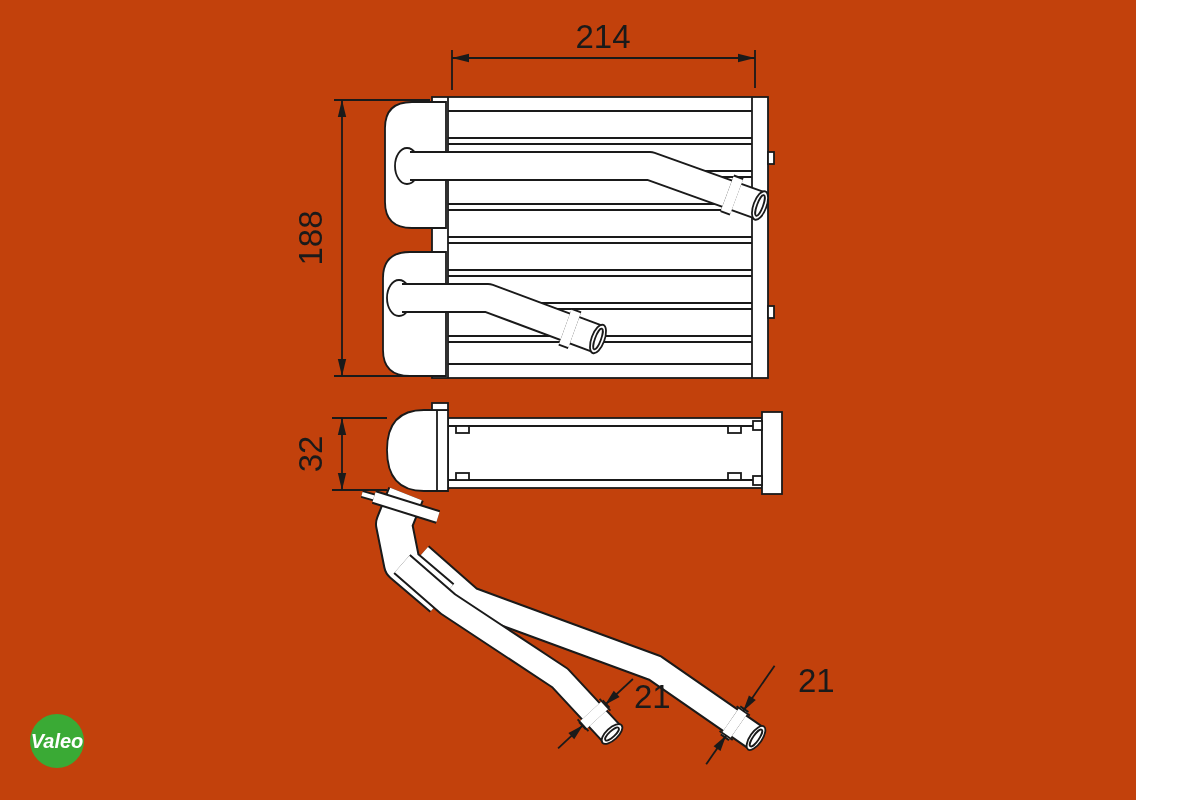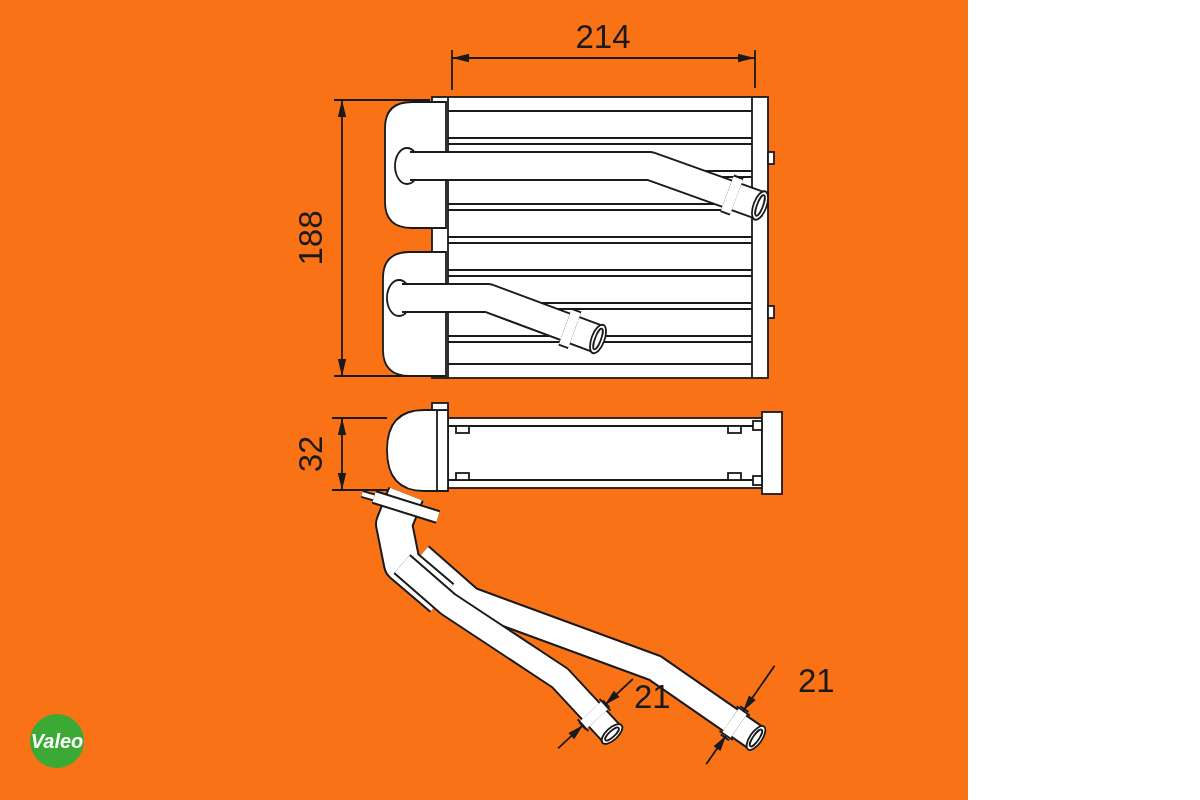--- a/index.html
+++ b/index.html
@@ -1,16 +1,16 @@
 <!DOCTYPE html>
 <html><head>
 <meta charset="utf-8">
 <style>
   html,body{margin:0;padding:0;background:#ffffff;}
-  .stage{position:relative;width:968px;height:800px;background:#f97316;overflow:hidden;}
+  .stage{position:relative;width:1136px;height:800px;background:#c2410c;overflow:hidden;}
   svg text{font-family:"Liberation Sans","DejaVu Sans",sans-serif;fill:#1a1a1a;}
   .dim{font-size:33px;}
   .logo-text{font-size:20px;font-style:italic;font-weight:bold;fill:#ffffff;}
   .ln{stroke:#1a1a1a;stroke-width:1.8;fill:none;}
   .fw{stroke:#1a1a1a;stroke-width:1.8;fill:#ffffff;}
   .pb{stroke:#1a1a1a;fill:none;stroke-linejoin:round;}
   .pw{stroke:#ffffff;fill:none;stroke-linejoin:round;}
   .ar{fill:#1a1a1a;stroke:none;}
 </style>
 </head>

